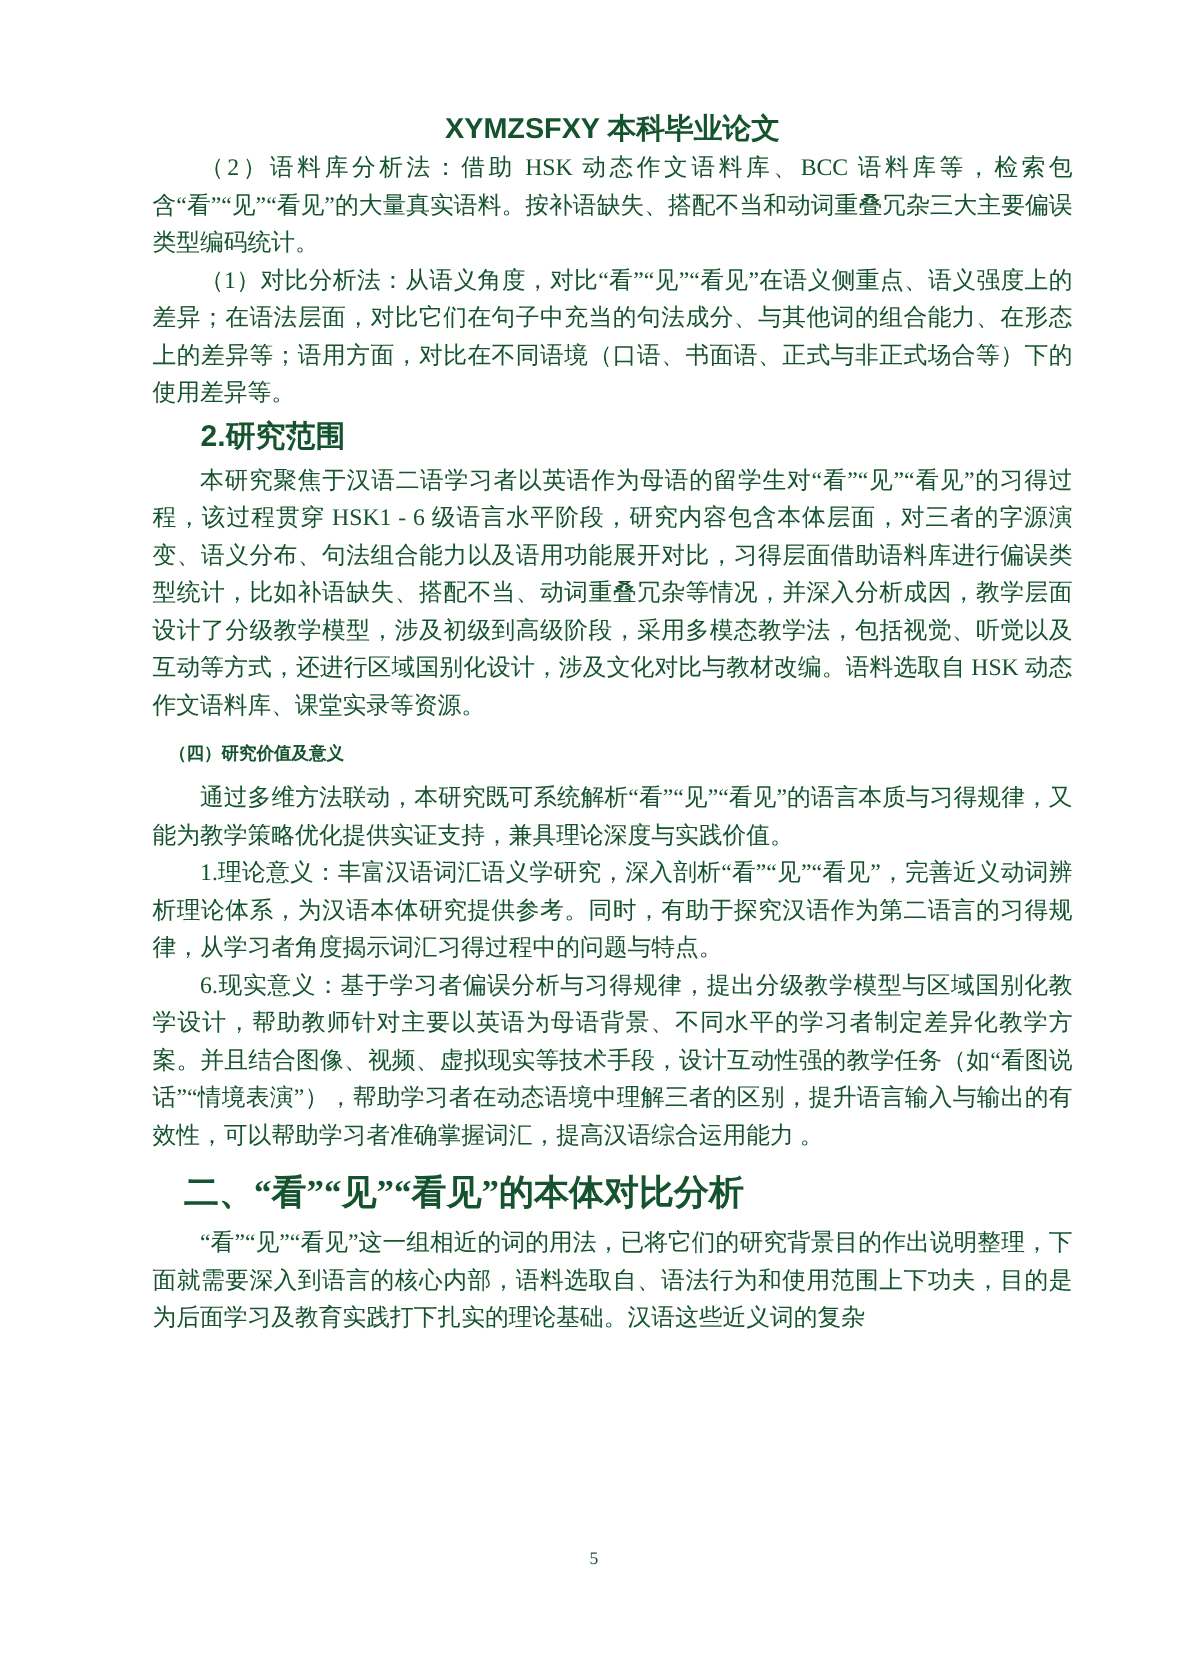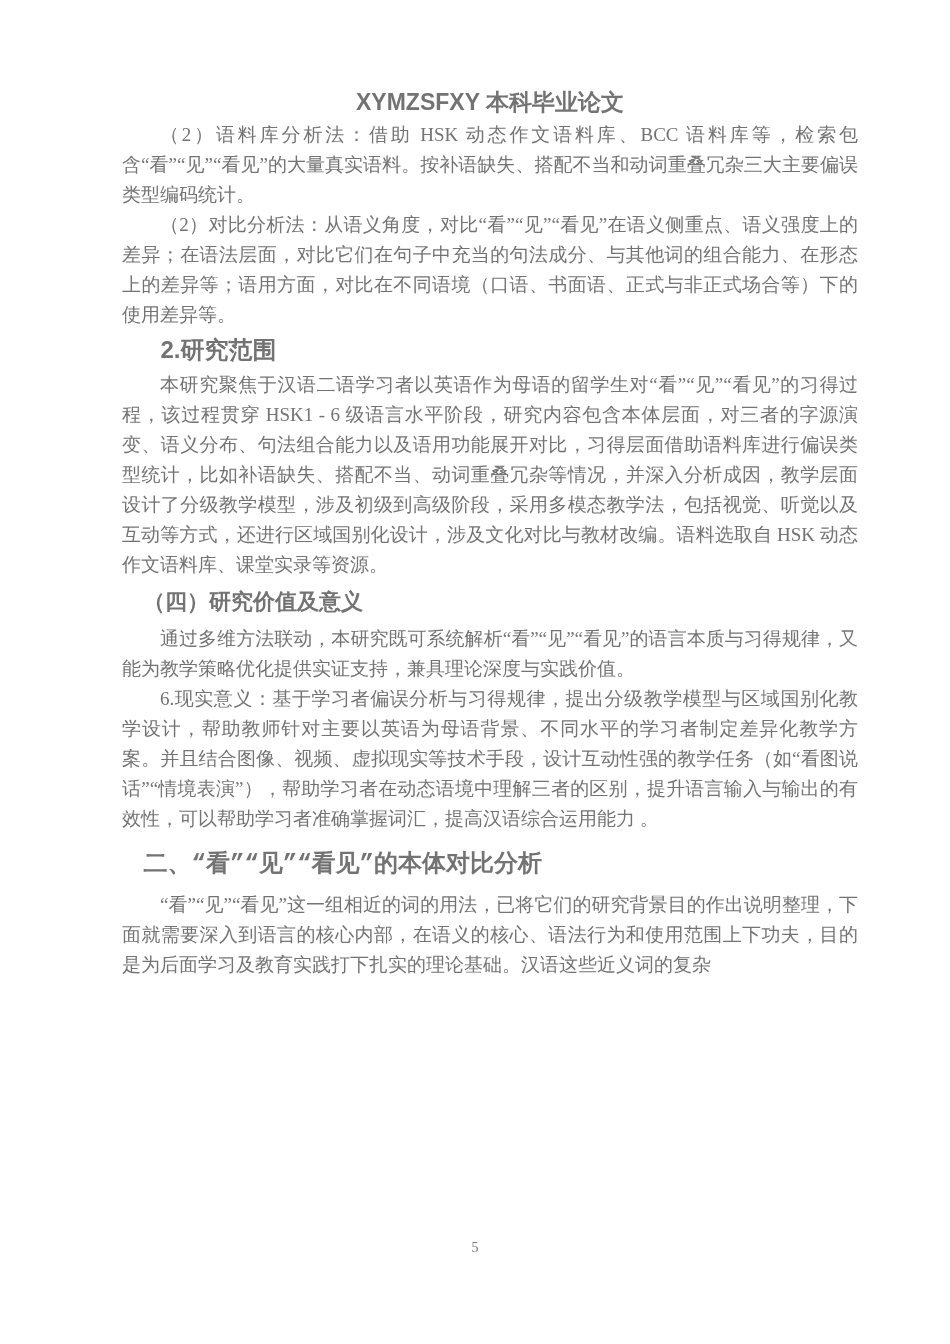--- a/index.html
+++ b/index.html
@@ -6,21 +6,21 @@
     margin: 0;
     padding: 0;
     background: #ffffff;
   }
   .page {
     position: relative;
     width: 950px;
     height: 1344px;
     box-sizing: border-box;
     background: #ffffff;
-    color: #737373;
+    color: #14532d;
     padding: 84px 92px 0 122px;
     overflow: hidden;
     font-family: "Liberation Serif", serif;
   }
   .doc-title {
     font-family: "Liberation Sans", sans-serif;
     font-weight: bold;
     font-size: 23px;
     line-height: 36px;
     text-align: center;
@@ -39,29 +39,29 @@
     font-family: "Liberation Sans", sans-serif;
     font-weight: bold;
     font-size: 24px;
     line-height: 40px;
     margin: 0;
     text-indent: 1.6em;
   }
   h2.section-heading {
     font-family: "Liberation Sans", sans-serif;
     font-weight: bold;
-    font-size: 22px;
+    font-size: 14px;
     line-height: 44px;
     margin: 0;
     text-indent: 0.95em;
   }
   h1.chapter-heading {
-    font-family: Liberation Mono, monospace;
+    font-family: Liberation Serif, serif;
     font-weight: bold;
-    font-size: 24px;
+    font-size: 28px;
     line-height: 50px;
     margin: 6px 0 0 0;
     text-indent: 0.9em;
   }
   .page-number {
     position: absolute;
     left: 0;
     top: 1238px;
     width: 950px;
     text-align: center;
@@ -72,33 +72,34 @@
 </style>
 </head>
 <body>
 
 <div class="page">
 
   <div class="doc-title">XYMZSFXY 本科毕业论文</div>
 
   <p class="body-para">（2）语料库分析法：借助 HSK 动态作文语料库、BCC 语料库等，检索包含“看”“见”“看见”的大量真实语料。按补语缺失、搭配不当和动词重叠冗杂三大主要偏误类型编码统计。</p>
 
-  <p class="body-para">（2）对比分析法：从语义角度，对比“看”“见”“看见”在语义侧重点、语义强度上的差异；在语法层面，对比它们在句子中充当的句法成分、与其他词的组合能力、在形态上的差异等；语用方面，对比在不同语境（口语、书面语、正式与非正式场合等）下的使用差异等。</p>
+  <p class="body-para">（1）对比分析法：从语义角度，对比“看”“见”“看见”在语义侧重点、语义强度上的差异；在语法层面，对比它们在句子中充当的句法成分、与其他词的组合能力、在形态上的差异等；语用方面，对比在不同语境（口语、书面语、正式与非正式场合等）下的使用差异等。</p>
 
   <h3 class="sub-heading">2.研究范围</h3>
 
   <p class="body-para">本研究聚焦于汉语二语学习者以英语作为母语的留学生对“看”“见”“看见”的习得过程，该过程贯穿 HSK1 - 6 级语言水平阶段，研究内容包含本体层面，对三者的字源演变、语义分布、句法组合能力以及语用功能展开对比，习得层面借助语料库进行偏误类型统计，比如补语缺失、搭配不当、动词重叠冗杂等情况，并深入分析成因，教学层面设计了分级教学模型，涉及初级到高级阶段，采用多模态教学法，包括视觉、听觉以及互动等方式，还进行区域国别化设计，涉及文化对比与教材改编。语料选取自 HSK 动态作文语料库、课堂实录等资源。</p>
 
   <h2 class="section-heading">（四）研究价值及意义</h2>
 
   <p class="body-para">通过多维方法联动，本研究既可系统解析“看”“见”“看见”的语言本质与习得规律，又能为教学策略优化提供实证支持，兼具理论深度与实践价值。</p>
 
+  <p class="body-para">1.理论意义：丰富汉语词汇语义学研究，深入剖析“看”“见”“看见”，完善近义动词辨析理论体系，为汉语本体研究提供参考。同时，有助于探究汉语作为第二语言的习得规律，从学习者角度揭示词汇习得过程中的问题与特点。</p>
 
   <p class="body-para">6.现实意义：基于学习者偏误分析与习得规律，提出分级教学模型与区域国别化教学设计，帮助教师针对主要以英语为母语背景、不同水平的学习者制定差异化教学方案。并且结合图像、视频、虚拟现实等技术手段，设计互动性强的教学任务（如“看图说话”“情境表演”），帮助学习者在动态语境中理解三者的区别，提升语言输入与输出的有效性，可以帮助学习者准确掌握词汇，提高汉语综合运用能力 。</p>
 
 
   <h1 class="chapter-heading">二、“看”“见”“看见”的本体对比分析</h1>
 
-  <p class="body-para">“看”“见”“看见”这一组相近的词的用法，已将它们的研究背景目的作出说明整理，下面就需要深入到语言的核心内部，在语义的核心、语法行为和使用范围上下功夫，目的是为后面学习及教育实践打下扎实的理论基础。汉语这些近义词的复杂</p>
+  <p class="body-para">“看”“见”“看见”这一组相近的词的用法，已将它们的研究背景目的作出说明整理，下面就需要深入到语言的核心内部，语料选取自、语法行为和使用范围上下功夫，目的是为后面学习及教育实践打下扎实的理论基础。汉语这些近义词的复杂</p>
 
   <div class="page-number">5</div>
 
 </div>
 
 </body></html>

